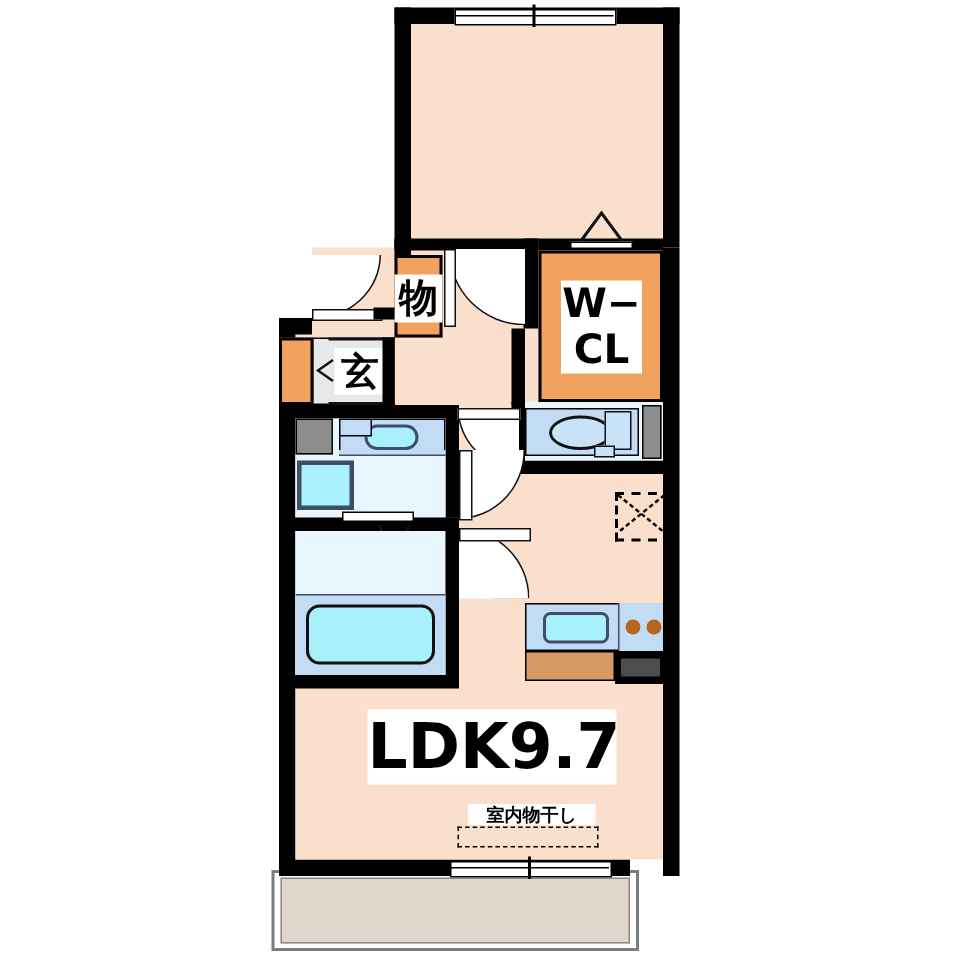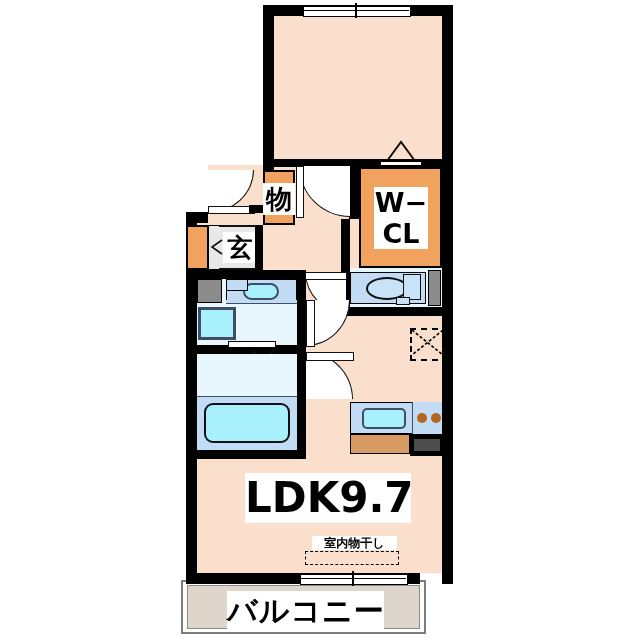--- a/index.html
+++ b/index.html
@@ -203,18 +203,17 @@
   <div class="lbl" style="left:233px; top:473px; width:166px; font-size:42px; font-weight:700; padding:4px 0;margin-left:12px;">LDK9.7</div>
 
 
   <div class="lbl" style="left:312px; top:536px; width:85px; font-size:12px; font-weight:700; padding:1px 0;">室内物干し</div>
   <div class="dashed-thin" style="position:absolute; left:305px; top:551px; width:92px; height:12px;"></div>
 
   <div class="win" style="left:300px; top:574px; width:106px; height:9px;"></div>
   <div class="win-line" style="left:352px; top:571px; width:2px; height:15px;"></div>
   <div class="win-line" style="left:300px; top:578px; width:106px; height:1px;"></div>
 
-  <div class="lbl lbl-bal" style="left:227px; top:591px; width:157px; padding:5px 0;">バルコニー</div>
 
   <div class="abs wall" style="left:341px; top:219px; width:9px; height:51px;"></div>
   <div class="abs wall" style="left:255px; top:225px; width:8px; height:45px;"></div>
 
 </div>
 
 </body></html>

